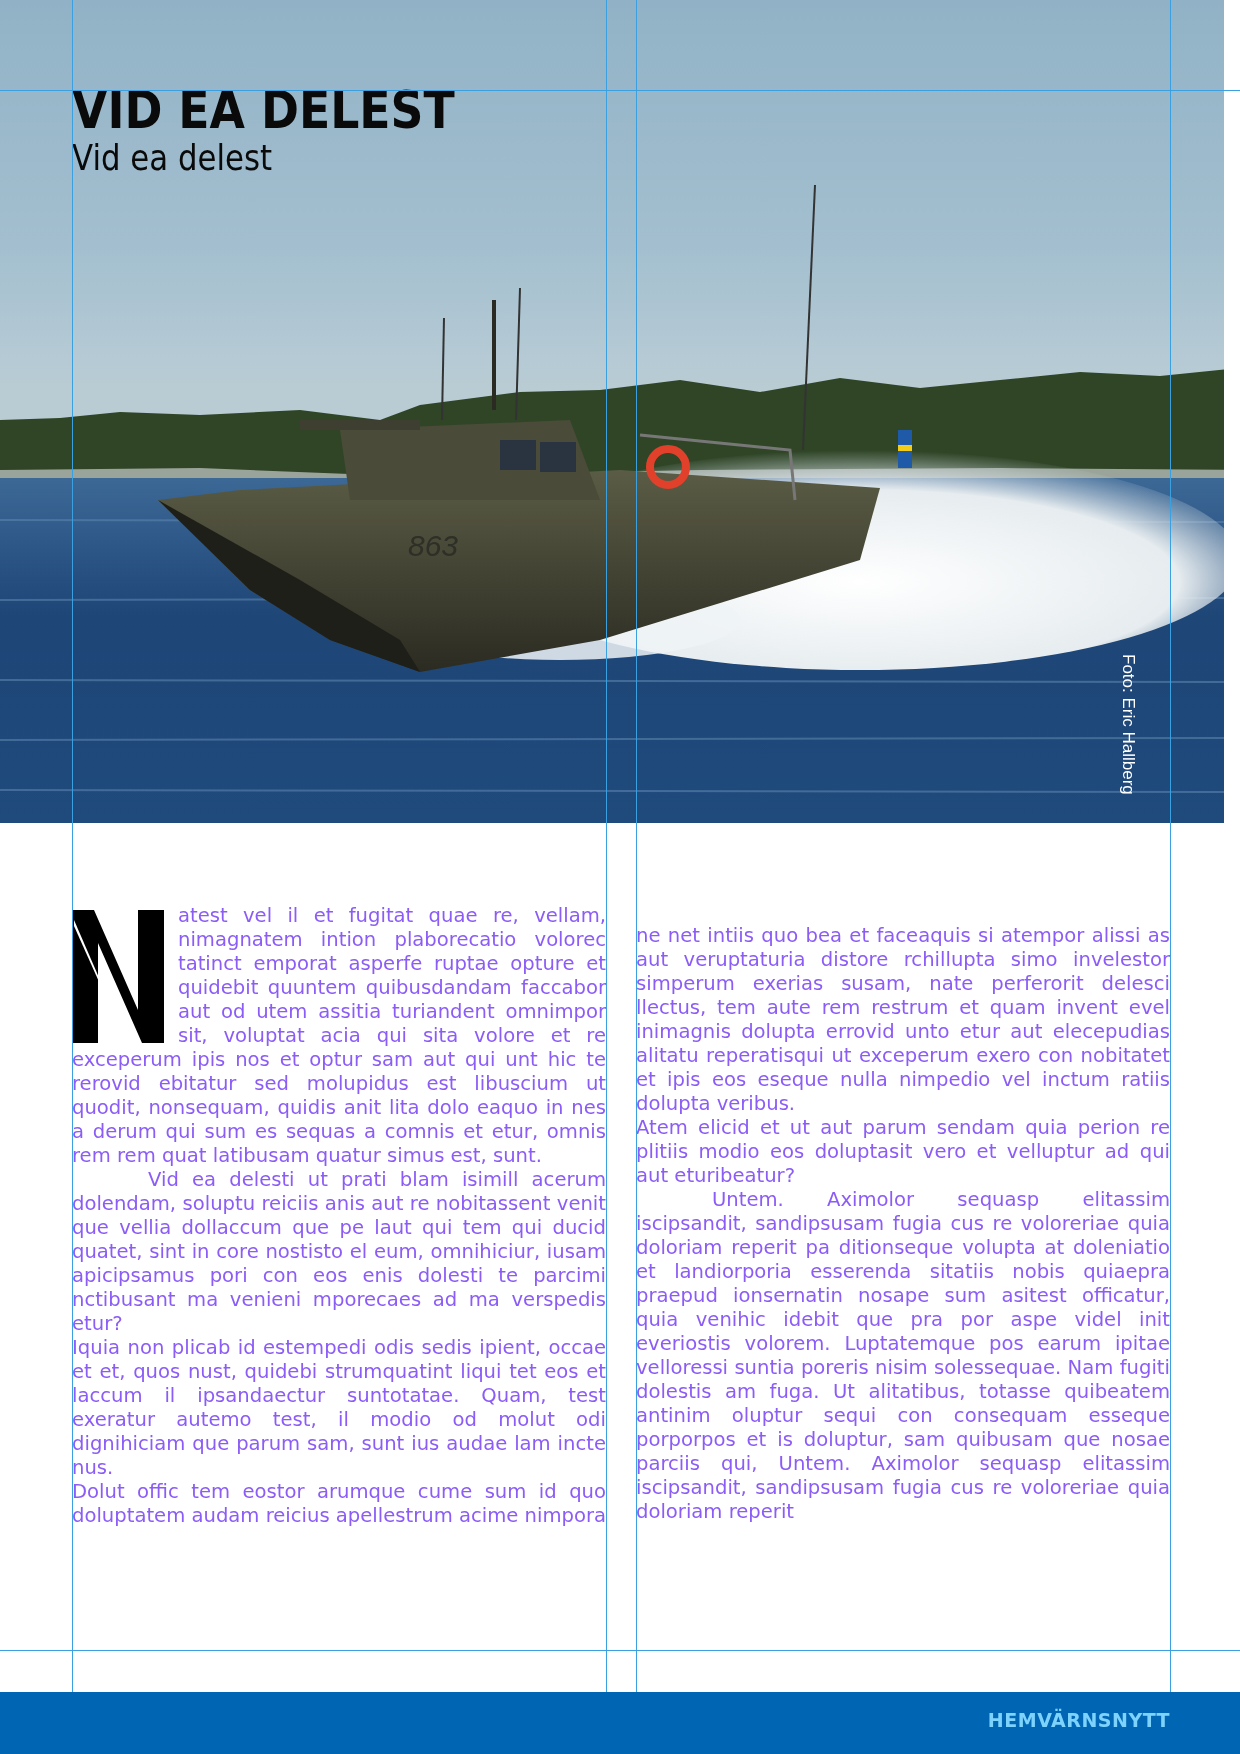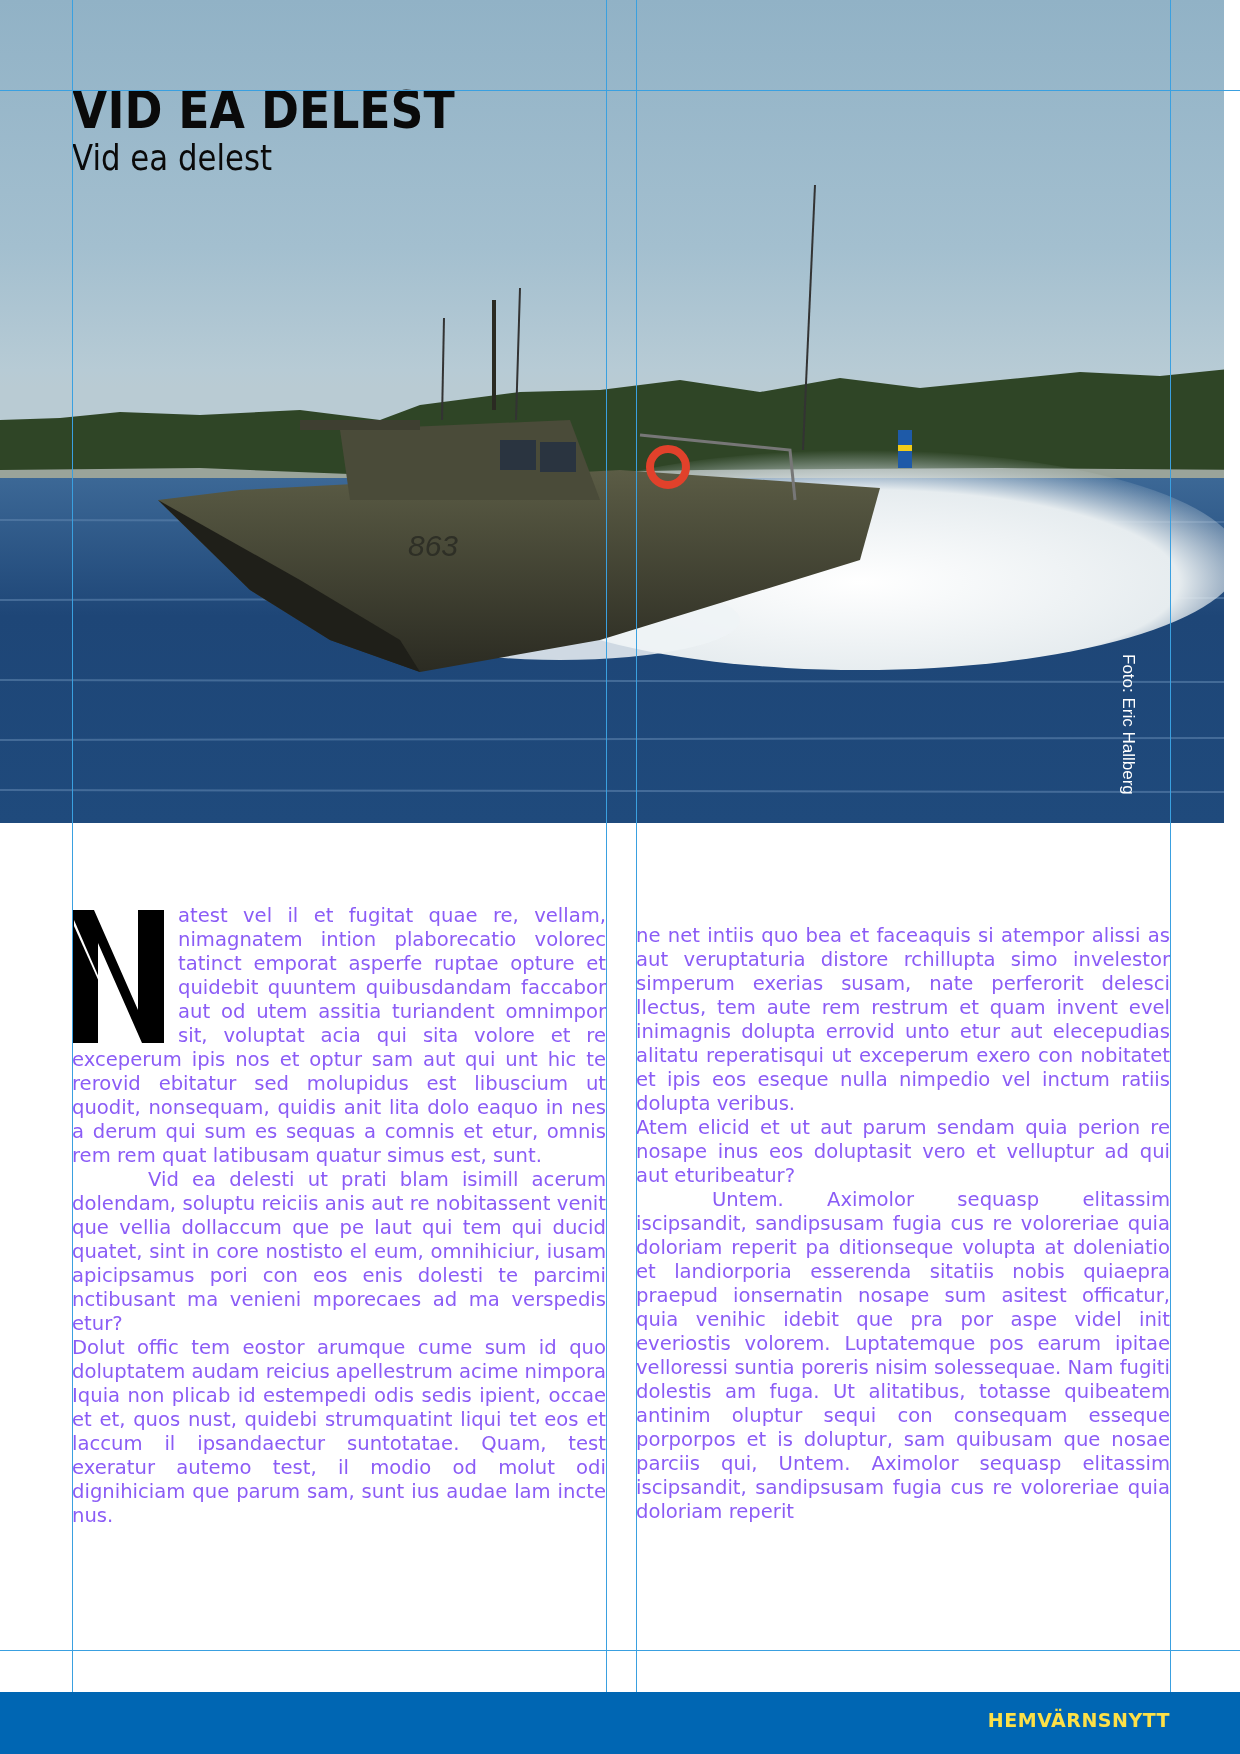--- a/index.html
+++ b/index.html
@@ -12,21 +12,21 @@
   .credit{position:absolute;left:1138px;top:654px;width:180px;height:20px;transform-origin:left top;transform:rotate(90deg);color:#ffffff;font-family:"Liberation Sans",sans-serif;font-size:17px;white-space:nowrap;}
   .col{position:absolute;top:904px;width:534px;font-family:"DejaVu Sans","Liberation Sans",sans-serif;font-size:19.6px;line-height:24px;color:#8b5cf6;text-align:justify;hyphens:manual;}
   .col p{margin:0;}
   .col p.indent{text-indent:76px;}
   .col1{left:72px;}
   .col2{left:636px;margin-top:20px;}
   .dropcap{float:left;width:92px;height:133px;margin:6px 14px 0 0;}
   .guide-v{position:absolute;top:0;width:1px;height:1692px;background:#3aa0e0;}
   .guide-h{position:absolute;left:0;width:1240px;height:1px;background:#3aa0e0;}
   .footer{position:absolute;left:0;top:1692px;width:1240px;height:62px;background:#0066b3;}
-  .footer-title{position:absolute;right:70px;top:17px;color:#fde047;font-family:"DejaVu Sans","Liberation Sans",sans-serif;font-weight:bold;font-size:19px;letter-spacing:0.5px;}
+  .footer-title{position:absolute;right:70px;top:17px;color:#7dd3fc;font-family:"DejaVu Sans","Liberation Sans",sans-serif;font-weight:bold;font-size:19px;letter-spacing:0.5px;}
 </style>
 </head>
 <body>
 
 <div class="photo" title="Military combat boat 863 speeding across water with spray, forested shoreline behind">
   <svg width="1240" height="823" viewBox="0 0 1240 823">
     <defs>
       <linearGradient id="water" x1="0" y1="0" x2="0" y2="1">
         <stop offset="0" stop-color="#3c6896"></stop>
         <stop offset="0.4" stop-color="#1e4677"></stop>
@@ -88,27 +88,27 @@
 <h2 class="subhead">Vid ea delest</h2>
 
 <div class="col col1">
   <svg class="dropcap" viewBox="0 0 92 133">
     <title>N</title>
     <polygon points="0,0 22,0 66,100 66,0 92,0 92,133 70,133 26,33 26,133 0,133" fill="#000"></polygon>
     <polygon points="2,10 28,70 28,74 2,16" fill="#fff"></polygon>
   </svg>
   <p>atest vel il et fugitat quae re, vellam, nimagnatem intion plaborecatio volorec tatinct emporat asperfe ruptae opture et quidebit quuntem quibusdandam faccabor aut od utem assitia turiandent omnimpor sit, voluptat acia qui sita volore et re exceperum ipis nos et optur sam aut qui unt hic te rerovid ebitatur sed molupidus est libuscium ut quodit, nonsequam, quidis anit lita dolo eaquo in nes a derum qui sum es sequas a comnis et etur, omnis rem rem quat latibusam quatur simus est, sunt.</p>
   <p class="indent">Vid ea delesti ut prati blam isimill acerum dolendam, soluptu reiciis anis aut re nobitassent venit que vellia dollaccum que pe laut qui tem qui ducid quatet, sint in core nostisto el eum, omnihiciur, iusam apicipsamus pori con eos enis dolesti te parcimi nctibusant ma venieni mporecaes ad ma verspedis etur?</p>
+  <p>Iquia non plicab id estempedi odis sedis ipient, occae et et, quos nust, quidebi strumquatint liqui tet eos et laccum il ipsandaectur suntotatae. Quam, test exeratur autemo test, il modio od molut odi dignihiciam que parum sam, sunt ius audae lam incte nus.</p>
   <p>Dolut offic tem eostor arumque cume sum id quo doluptatem audam reicius apellestrum acime nimpora</p>
-  <p>Iquia non plicab id estempedi odis sedis ipient, occae et et, quos nust, quidebi strumquatint liqui tet eos et laccum il ipsandaectur suntotatae. Quam, test exeratur autemo test, il modio od molut odi dignihiciam que parum sam, sunt ius audae lam incte nus.</p>
 </div>
 
 <div class="col col2">
   <p>ne net intiis quo bea et faceaquis si atempor alissi as aut veruptaturia distore rchillupta simo invelestor simperum exerias susam, nate perferorit delesci llectus, tem aute rem restrum et quam invent evel inimagnis dolupta errovid unto etur aut elecepudias alitatu reperatisqui ut exceperum exero con nobitatet et ipis eos eseque nulla nimpedio vel inctum ratiis dolupta veribus.</p>
-  <p>Atem elicid et ut aut parum sendam quia perion re nosape inus eos doluptasit vero et velluptur ad qui aut eturibeatur?</p>
+  <p>Atem elicid et ut aut parum sendam quia perion re plitiis modio eos doluptasit vero et velluptur ad qui aut eturibeatur?</p>
   <p class="indent">Untem. Aximolor sequasp elitassim iscipsandit, sandipsusam fugia cus re voloreriae quia doloriam reperit pa ditionseque volupta at doleniatio et landiorporia esserenda sitatiis nobis quiaepra praepud ionsernatin nosape sum asitest officatur, quia venihic idebit que pra por aspe videl init everiostis volorem. Luptatemque pos earum ipitae velloressi suntia poreris nisim solessequae. Nam fugiti dolestis am fuga. Ut alitatibus, totasse quibeatem antinim oluptur sequi con consequam esseque porporpos et is doluptur, sam quibusam que nosae parciis qui, Untem. Aximolor sequasp elitassim iscipsandit, sandipsusam fugia cus re voloreriae quia doloriam reperit</p>
 </div>
 
 <div class="guide-v" style="left:72px"></div>
 <div class="guide-v" style="left:606px"></div>
 <div class="guide-v" style="left:636px"></div>
 <div class="guide-v" style="left:1170px"></div>
 <div class="guide-h" style="top:90px"></div>
 <div class="guide-h" style="top:1650px"></div>
 

